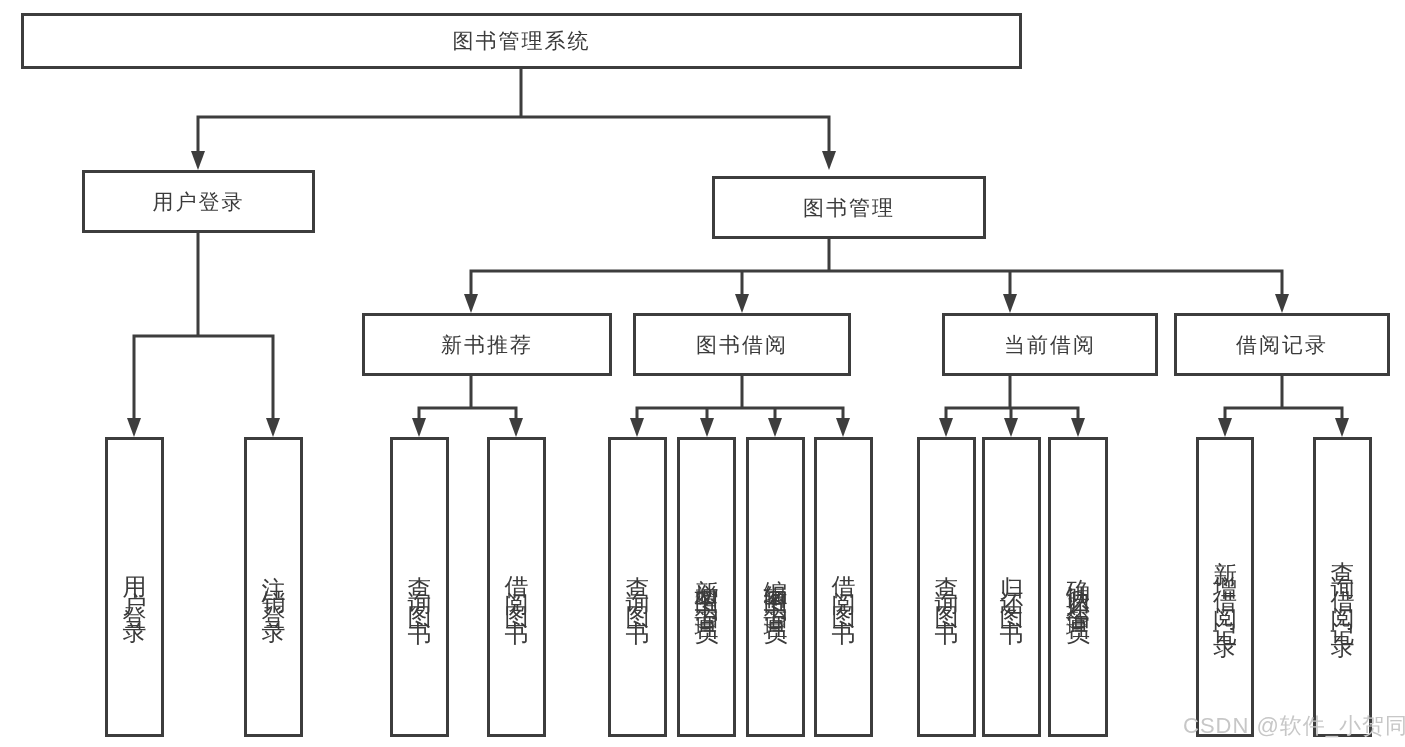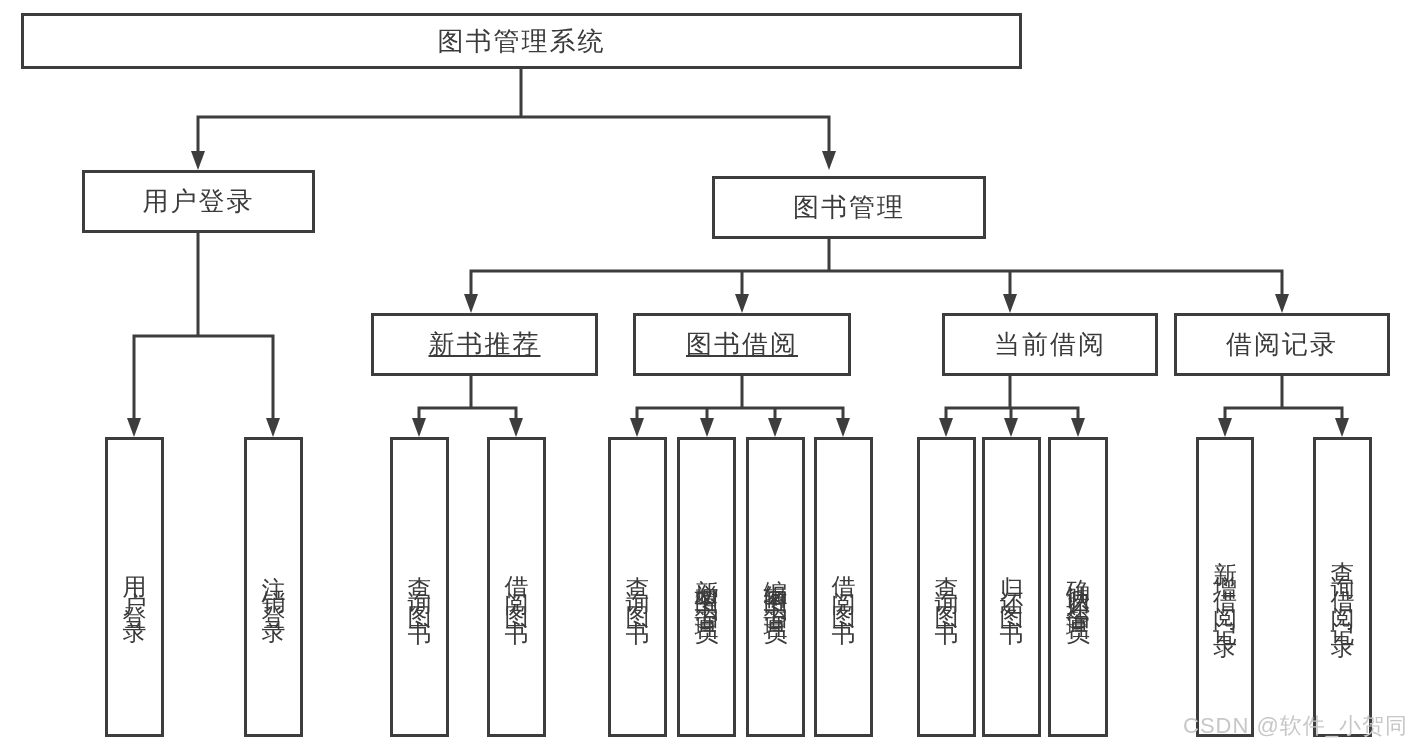--- a/index.html
+++ b/index.html
@@ -19,21 +19,21 @@
     pointer-events: none;
   }
   .node {
     position: absolute;
     box-sizing: border-box;
     border: 3px solid #3d3d3d;
     background: #ffffff;
     display: flex;
     align-items: center;
     justify-content: center;
-    font-size: 26px;
+    font-size: 21px;
     letter-spacing: 2px;
     white-space: nowrap;
     z-index: 2;
   }
   .node.v {
     writing-mode: vertical-rl;
     font-size: 24px;
     letter-spacing: 15px;
     white-space: normal;
     line-height: 1;
@@ -76,22 +76,22 @@
       <polygon points="1071,418 1085,418 1078,437" fill="#3d3d3d"></polygon>
       <polygon points="1218,418 1232,418 1225,437" fill="#3d3d3d"></polygon>
       <polygon points="1335,418 1349,418 1342,437" fill="#3d3d3d"></polygon>
     </svg>
 
   <div class="node" style="left:21px; top:13px; width:1001px; height:56px;">图书管理系统</div>
 
   <div class="node" style="left:82px; top:170px; width:233px; height:63px;">用户登录</div>
   <div class="node" style="left:712px; top:176px; width:274px; height:63px;">图书管理</div>
 
-  <div class="node" style="left:371px; top:313px; width:227px; height:63px;text-decoration:underline;">新书推荐</div>
-  <div class="node" style="left:633px; top:313px; width:218px; height:63px;text-decoration:underline;">图书借阅</div>
+  <div class="node" style="left:362px; top:313px; width:250px; height:63px;">新书推荐</div>
+  <div class="node" style="left:633px; top:313px; width:218px; height:63px;">图书借阅</div>
   <div class="node" style="left:902px; top:313px; width:216px; height:63px;margin-left:40px;">当前借阅</div>
   <div class="node" style="left:1174px; top:313px; width:216px; height:63px;text-align:right;">借阅记录</div>
 
   <div class="node v" style="left:105px; top:437px; width:59px; height:300px;">用户登录</div>
   <div class="node v" style="left:244px; top:437px; width:59px; height:300px;">注销登录</div>
 
   <div class="node v" style="left:390px; top:437px; width:59px; height:300px;">查询图书</div>
   <div class="node v" style="left:487px; top:437px; width:59px; height:300px;">借阅图书</div>
 
   <div class="node v" style="left:608px; top:437px; width:59px; height:300px;">查询图书</div>

